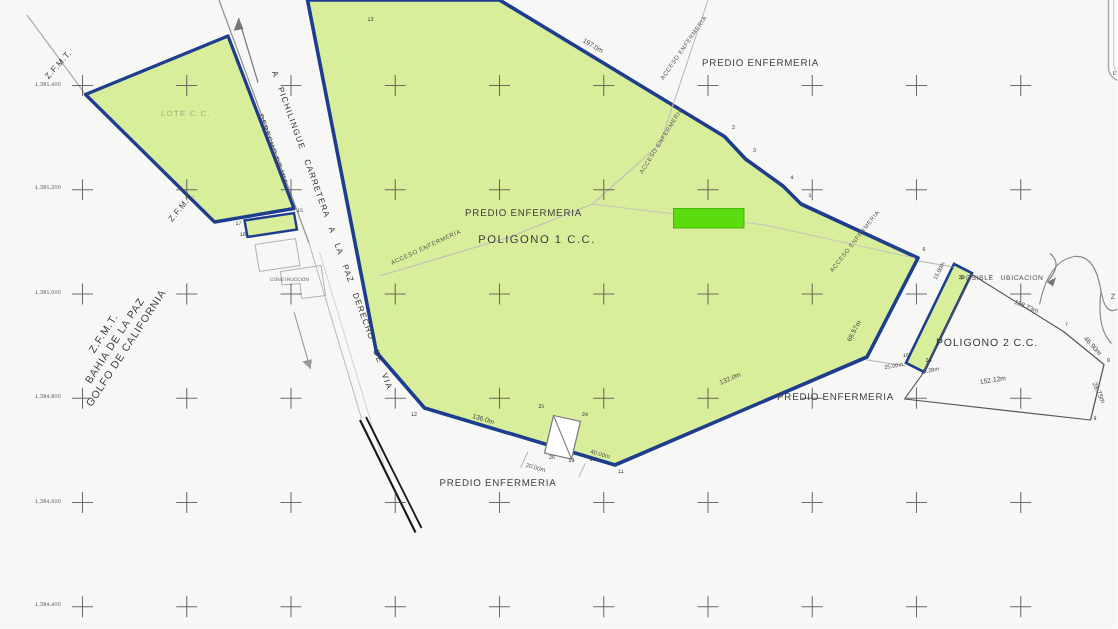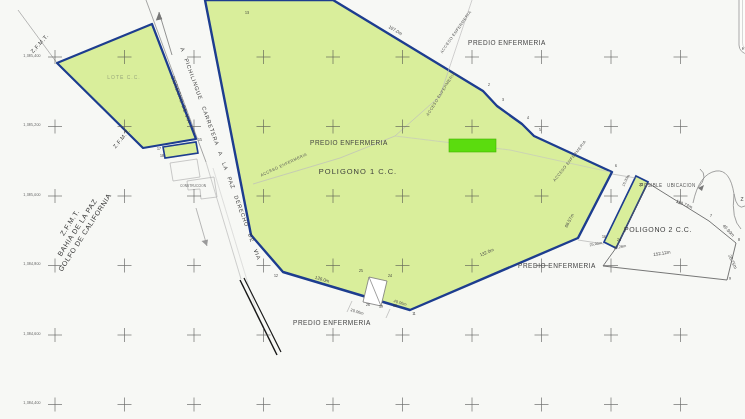--- a/index.html
+++ b/index.html
@@ -142,21 +142,21 @@
     <div>GOLFO DE CALIFORNIA</div>
   </div>
 
   <div class="lbl ctr" style="left:124px;top:77px;font-size:5px;letter-spacing:1px;color:#9cab7e">LOTE C.C.</div>
 
   <div class="lbl ctr" style="left:220px;top:154px;font-size:5.5px;letter-spacing:.8px;word-spacing:5px;color:#333;transform:translate(-50%,-50%) rotate(70deg)">A PICHILINGUE CARRETERA A LA PAZ DERECHO DE VIA</div>
   <div class="lbl ctr" style="left:181px;top:100px;font-size:5px;letter-spacing:.5px;transform:translate(-50%,-50%) rotate(70deg)">DERECHO DE VIA</div>
 
   <div class="lbl ctr" style="left:507px;top:43px;font-size:6.5px;letter-spacing:.5px">PREDIO ENFERMERIA</div>
   <div class="lbl ctr" style="left:349px;top:143px;font-size:6.5px;letter-spacing:.5px">PREDIO ENFERMERIA</div>
-  <div class="lbl ctr" style="left:358px;top:172px;font-size:7.5px;letter-spacing:1px;color:#383838">POLIGONO 1 C.C.</div>
+  <div class="lbl ctr" style="left:358px;top:160px;font-size:7.5px;letter-spacing:1px;color:#383838">POLIGONO 1 C.C.</div>
   <div class="lbl ctr" style="left:557px;top:266px;font-size:6.5px;letter-spacing:.5px">PREDIO ENFERMERIA</div>
   <div class="lbl ctr" style="left:332px;top:323px;font-size:6.5px;letter-spacing:.5px">PREDIO ENFERMERIA</div>
   <div class="lbl ctr" style="left:658px;top:229px;font-size:7px;letter-spacing:.6px;color:#383838">POLIGONO 2 C.C.</div>
 
   <div class="lbl ctr" style="left:668px;top:186px;font-size:4.5px;letter-spacing:.4px;word-spacing:3px;color:#555">POSIBLE UBICACION</div>
 
   <div class="lbl ctr" style="left:456px;top:32px;font-size:4px;letter-spacing:.4px;color:#555;transform:translate(-50%,-50%) rotate(-55deg)">ACCESO ENFERMERIA</div>
   <div class="lbl ctr" style="left:441px;top:94px;font-size:4px;letter-spacing:.4px;color:#555;transform:translate(-50%,-50%) rotate(-58deg)">ACCESO ENFERMERIA</div>
   <div class="lbl ctr" style="left:284px;top:165px;font-size:4px;letter-spacing:.4px;color:#555;transform:translate(-50%,-50%) rotate(-25deg)">ACCESO ENFERMERIA</div>
   <div class="lbl ctr" style="left:570px;top:161px;font-size:4px;letter-spacing:.4px;color:#555;transform:translate(-50%,-50%) rotate(-52deg)">ACCESO ENFERMERIA</div>

